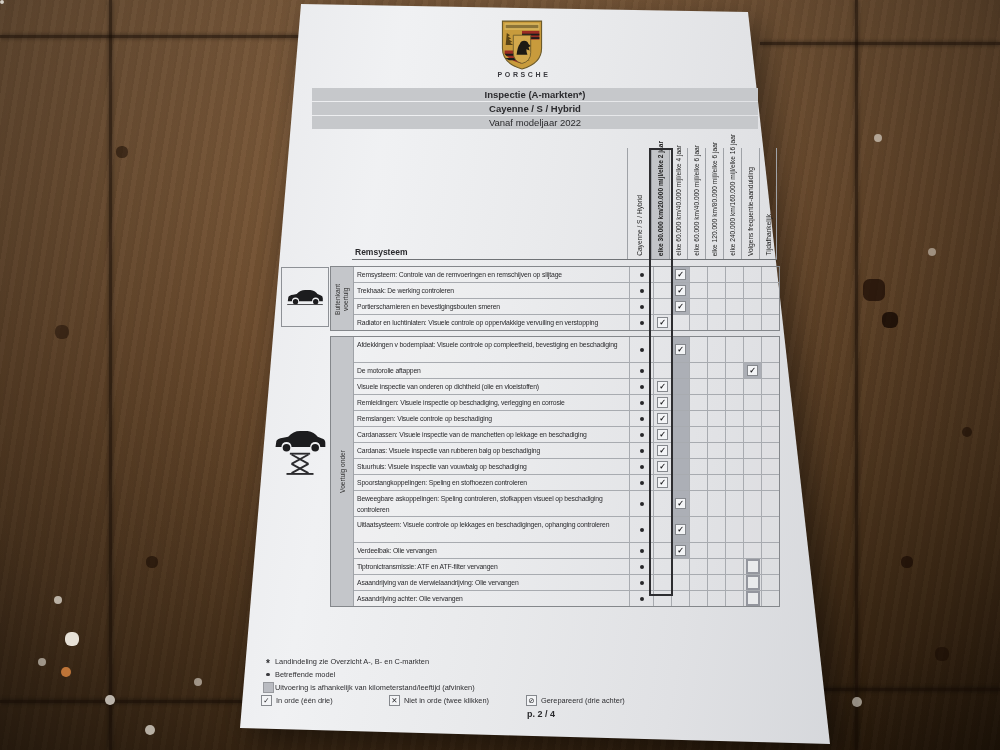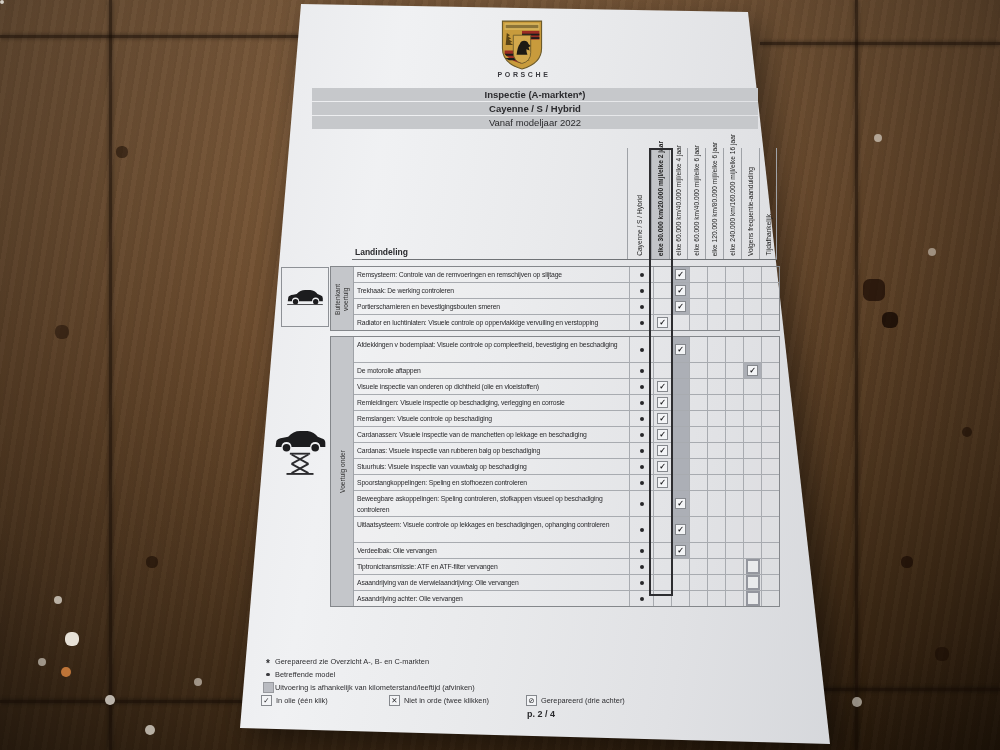--- a/index.html
+++ b/index.html
@@ -159,21 +159,21 @@
       <div class="vhead" style="width: 18px;">
         <span class="vtxt">elke 240.000 km/160.000 mijl/elke 16 jaar</span>
       </div>
       <div class="vhead" style="width: 18px;">
         <span class="vtxt">Volgens frequentie-aanduiding</span>
       </div>
       <div class="vhead" style="width: 18px;">
         <span class="vtxt">Tijdafhankelijk</span>
       </div>
     </div>
-  <div class="measures">Landindeling</div>
+  <div class="measures">Remsysteem</div>
   <div class="headline"></div>
 
   <div class="icon1box">
     <svg width="38" height="18" viewBox="0 0 64 30">
       <path d="M3 22 L4 15 Q5 12 12 11 L18 10 Q24 3 32 3 L41 3 Q49 4 53 10 L58 12 Q62 13 62 17 L62 22 L56 22 A6 6 0 0 0 44 22 L22 22 A6 6 0 0 0 10 22 Z" fill="#1c1c1e"></path>
       <circle cx="16" cy="23" r="4.5" fill="#1c1c1e"></circle>
         <circle cx="50" cy="23" r="4.5" fill="#1c1c1e"></circle>
       <rect x="2" y="27" width="60" height="1.5" fill="#3a3a3c"></rect>
     </svg>
   </div>
@@ -495,39 +495,39 @@
   </div>
 
   <div class="boldcol"></div>
 
   <div class="legend">
     <div id="legend-notes">
         <div class="lrow">
           <span class="lico">
             <span class="l-ast">*</span>
           </span>
-          <span>Gerepareerd zie Overzicht A-, B- en C-markten</span>
+          <span>Landindeling zie Overzicht A-, B- en C-markten</span>
         </div>
         <div class="lrow">
           <span class="lico">
             <span class="l-dot"></span>
           </span>
           <span>Betreffende model</span>
         </div>
         <div class="lrow">
           <span class="lico">
             <span class="l-gray"></span>
           </span>
           <span>Uitvoering is afhankelijk van kilometerstand/leeftijd (afvinken)</span>
         </div>
       </div>
     <div class="states" id="legend-states">
         <span class="stitem st1">
           <span class="sbox">✓</span>
-          <span>In olie (één klik)</span>
+          <span>In orde (één drie)</span>
         </span>
         <span class="stitem st2">
           <span class="sbox">✕</span>
           <span>Niet in orde (twee klikken)</span>
         </span>
         <span class="stitem">
           <span class="sbox">⊘</span>
           <span>Gerepareerd (drie achter)</span>
         </span>
       </div>

